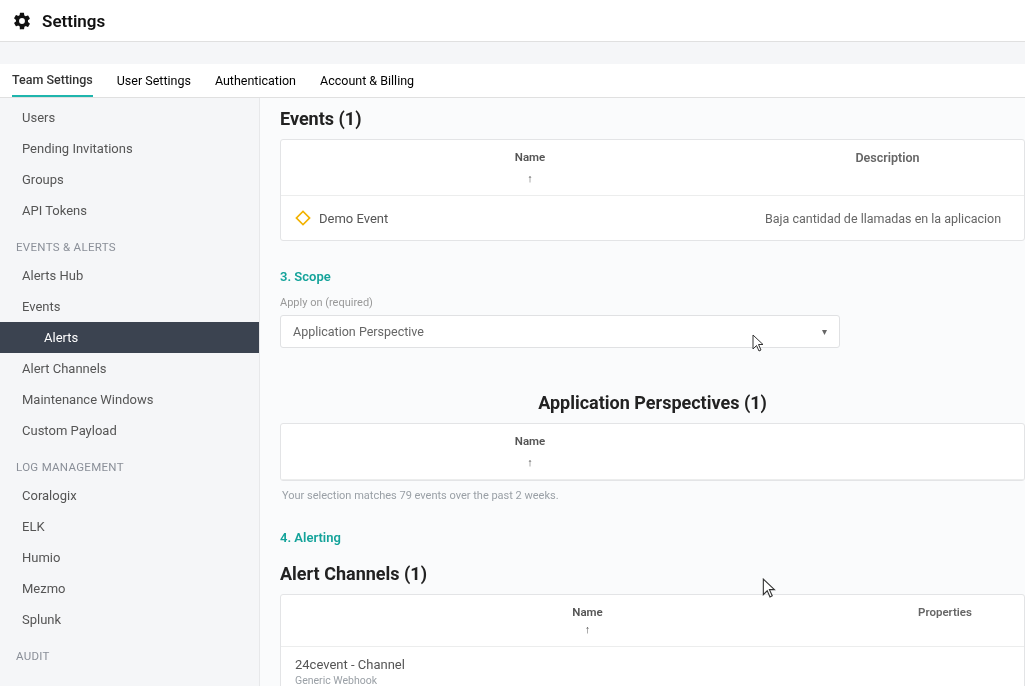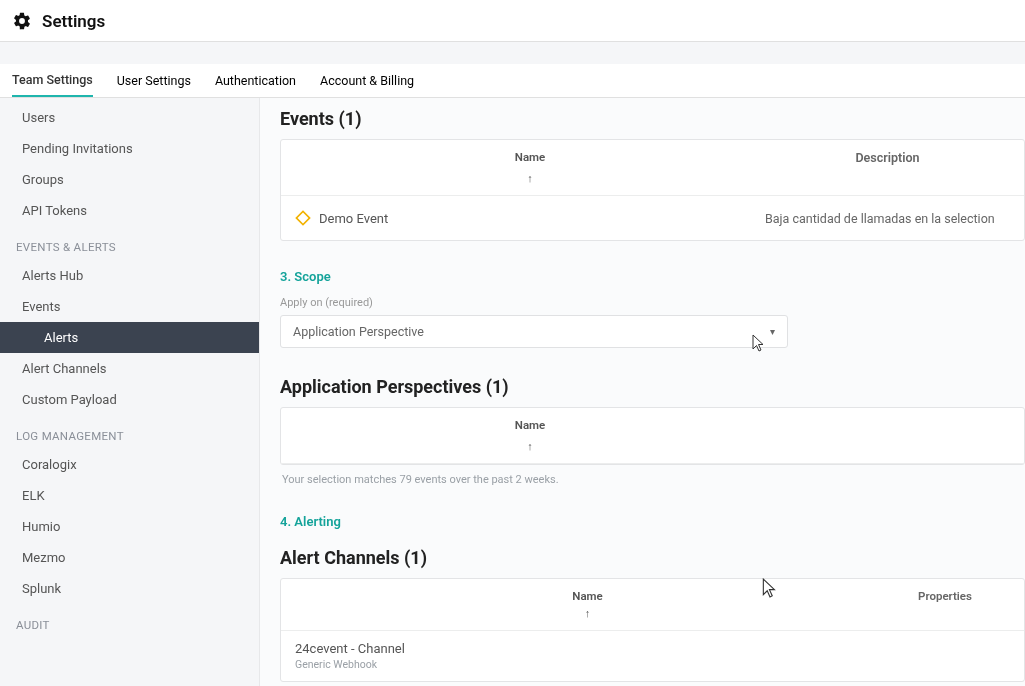--- a/index.html
+++ b/index.html
@@ -133,21 +133,21 @@
     width: 16px; height: 16px;
     display:inline-block;
   }
   .select-box {
     background:#fff;
     border:1px solid #e0e1e3;
     border-radius:3px;
     padding:8px 12px;
     font-size:12.5px;
     color:#666;
-    width:508px;
+    width:560px;
     display:flex;
     justify-content:space-between;
     align-items:center;
     cursor:pointer;
   }
   .hint {
     font-size: 11px;
     color: #9aa0a6;
     margin: 8px 0 0 2px;
   }
@@ -186,20 +186,21 @@
     <div class="sb-item">Users</div>
     <div class="sb-item">Pending Invitations</div>
     <div class="sb-item">Groups</div>
     <div class="sb-item">API Tokens</div>
 
     <div class="sb-group">EVENTS &amp; ALERTS</div>
     <div class="sb-item">Alerts Hub</div>
     <div class="sb-item">Events</div>
     <div class="sb-item active">Alerts</div>
     <div class="sb-item">Alert Channels</div>
+    <div class="sb-item">Maintenance Windows</div>
     <div class="sb-item">Custom Payload</div>
 
     <div class="sb-group">LOG MANAGEMENT</div>
     <div class="sb-item">Coralogix</div>
     <div class="sb-item">ELK</div>
     <div class="sb-item">Humio</div>
     <div class="sb-item">Mezmo</div>
     <div class="sb-item">Splunk</div>
 
     <div class="sb-group">AUDIT</div>
@@ -218,32 +219,32 @@
       </div>
       <div class="panel-row">
         <div class="col-name">
           <span class="diamond">
             <svg viewBox="0 0 24 24" width="16" height="16">
               <rect x="5" y="5" width="14" height="14" transform="rotate(45 12 12)" fill="none" stroke="#f2b200" stroke-width="2.5"></rect>
             </svg>
           </span>
           <span>Demo Event</span>
         </div>
-        <div class="col-desc">Baja cantidad de llamadas en la selection</div>
+        <div class="col-desc">Baja cantidad de llamadas en la aplicacion</div>
       </div>
     </div>
 
     <div class="step-label">3. Scope</div>
     <div class="field-label">Apply on (required)</div>
     <div class="select-box">
       <span>Application Perspective</span>
       <span style="font-size:10px;color:#666;">▾</span>
     </div>
 
-    <div class="section-title" style="margin-top:28px;">Application Perspectives (1)</div>
+    <div class="section-title" style="margin-top:44px;text-align:center;">Application Perspectives (1)</div>
     <div class="panel">
       <div class="panel-header">
         <div class="th col-name">
           <span>Name</span>
           <span class="sort-arrow">↑</span>
         </div>
       </div>
     </div>
     <div class="hint">Your selection matches 79 events over the past 2 weeks.</div>
 

